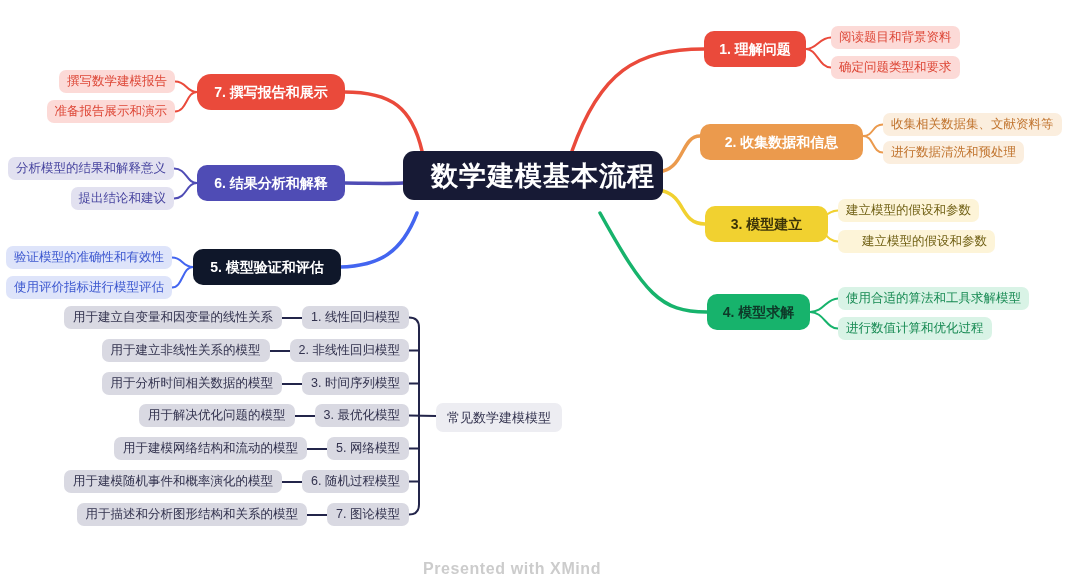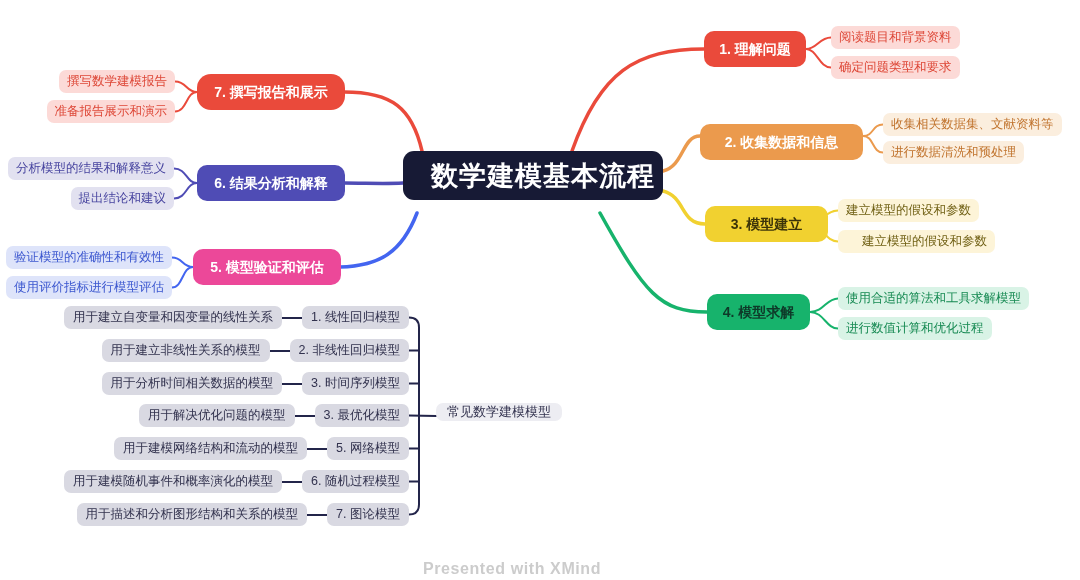--- a/index.html
+++ b/index.html
@@ -17,30 +17,30 @@
   .pill{height:23px;border-radius:7px;font-size:12.5px;line-height:15px;padding:0 8px;}
   
   .c-red{background:#ea4a3b;color:#ffffff;}
   .p-red{background:#fcdad7;color:#dd4737;}
   .c-orange{background:#eb9a4d;color:#ffffff;}
   .p-orange{background:#fbeede;color:#c0732d;}
   .c-yellow{background:#f1d130;color:#3c3409;}
   .p-yellow{background:#fdf4d8;color:#6f5f13;}
   .c-green{background:#17b36c;color:#0e3a29;}
   .p-green{background:#d9f3e6;color:#178a53;}
-  .c-blue{background:#ec4899;color:#ffffff;}
+  .c-blue{background:#0f172a;color:#ffffff;}
   .p-blue{background:#dee4fa;color:#3c57cf;}
   .c-purple{background:#4f4cb5;color:#ffffff;}
   .p-purple{background:#e2e1f0;color:#47449f;}
   
   .model-row{position:absolute;right:671px;height:23px;display:flex;align-items:center;}
   .model-pill{background:#d9d9e2;color:#32324e;border-radius:7px;font-size:12.5px;line-height:15px;
     height:23px;display:flex;align-items:center;padding:0 9px;white-space:nowrap;}
   .model-dash{width:20px;height:2px;background:#23254a;}
-  .models-title{left:436px;top:403px;height:18px;background:#ededf2;color:#32324e;
+  .models-title{left:436px;top:403px;height:29px;background:#ededf2;color:#32324e;
     border-radius:7px;font-size:13px;padding:0 11px;}
   .watermark{left:0;top:548px;width:1024px;justify-content:center;color:#cccccc;
     font-size:16px;font-weight:bold;letter-spacing:.6px;margin-top:12px;}
 </style>
 </head>
 <body>
 
 <div class="canvas">
 
   <svg class="links" width="1080" height="580" viewBox="0 0 1080 580">

